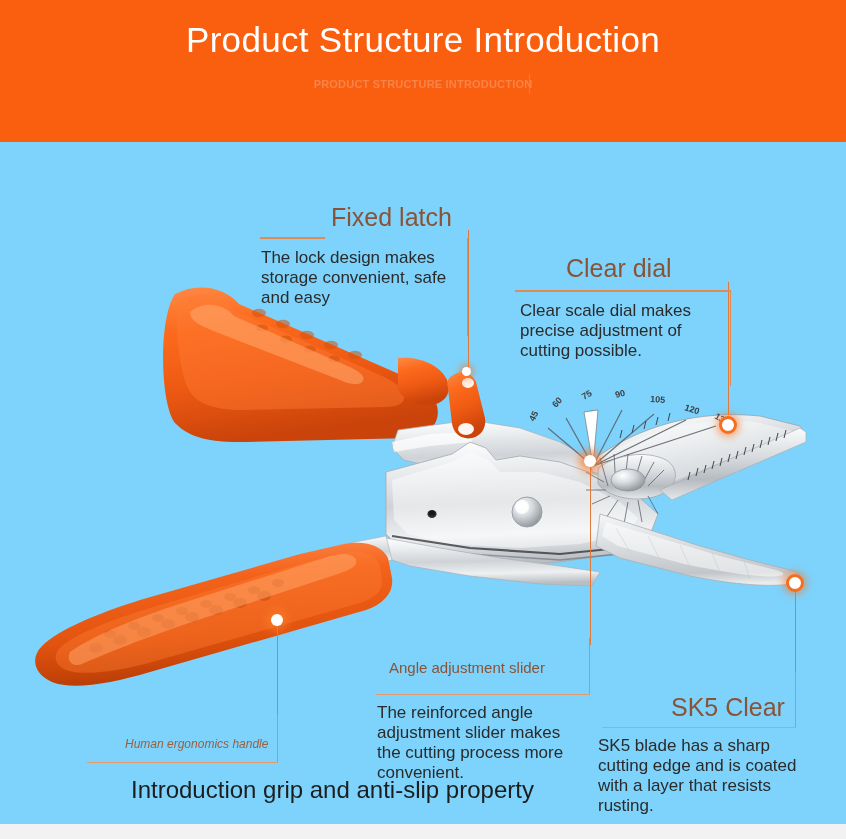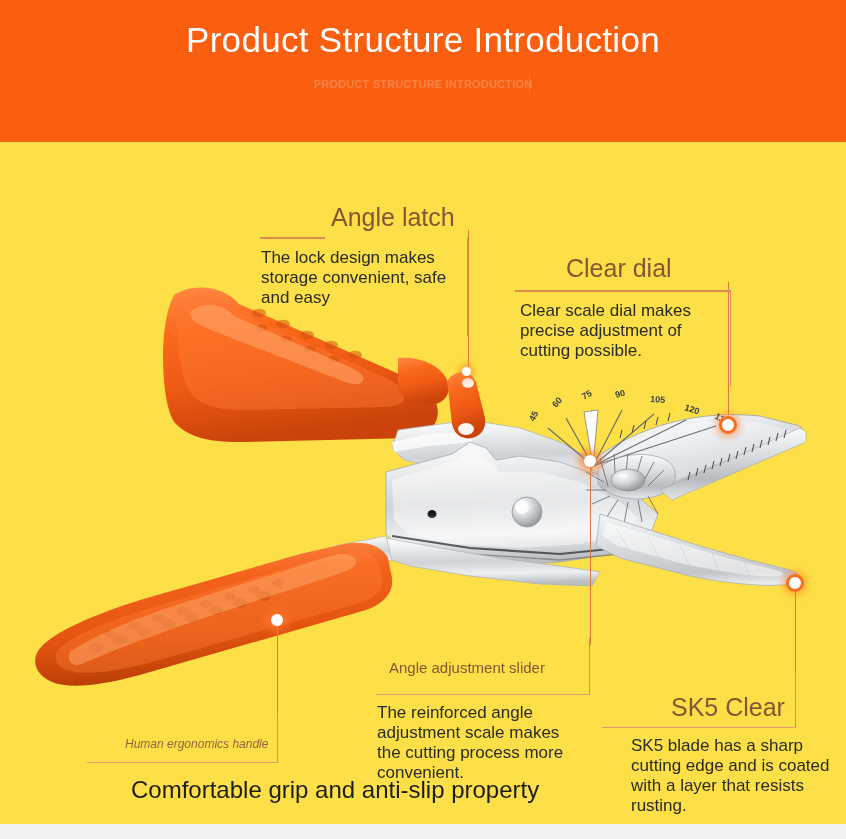--- a/index.html
+++ b/index.html
@@ -9,21 +9,21 @@
   }
   body {
     font-family: "Liberation Sans", sans-serif;
     -webkit-font-smoothing: antialiased;
   }
   #page {
     position: relative;
     width: 846px;
     height: 839px;
     overflow: hidden;
-    background: #fde047;
+    background: #7dd3fc;
   }
 
   
   .header {
     position: absolute;
     left: 0; top: 0;
     width: 846px;
     height: 142px;
     background: #fa5f10;
   }
@@ -379,49 +379,49 @@
     <div class="leader v" style="left:277px; top:480px; height:120px;"></div>
 
     <div class="ring" style="left:719px; top:274px;"></div>
     <div class="ring" style="left:786px; top:432px;"></div>
     <div class="dot" style="left:584px; top:313px;"></div>
     <div class="dot" style="left:271px; top:472px;"></div>
     <div class="dot" style="left:462px; top:225px; width:9px; height:9px; box-shadow:0 0 6px 3px rgba(250,120,40,0.6);"></div>
   </div>
 
   <div>
-    <div class="callout-title" style="left:331px; top:201px;">Angle latch</div>
+    <div class="callout-title" style="left:331px; top:201px;">Fixed latch</div>
     <div class="hrule" style="left:260px; top:237px; width:65px;"></div>
     <div class="vrule" style="left:467px; top:238px; height:98px;"></div>
     <div class="callout-body" style="left:261px; top:248px; width:190px;">The lock design makes storage convenient, safe and easy</div>
   </div>
 
   <div>
     <div class="callout-title" style="left:566px; top:252px;text-align:right;">Clear dial</div>
     <div class="hrule" style="left:515px; top:290px; width:216px;"></div>
     <div class="vrule" style="left:730px; top:290px; height:96px;"></div>
     <div class="callout-body" style="left:520px; top:301px; width:205px;">Clear scale dial makes precise adjustment of cutting possible.</div>
   </div>
 
   <div>
     <div class="callout-title" style="left:389px; top:652px; font-size:15px;">Angle adjustment slider</div>
     <div class="vrule" style="left:589px; top:638px; height:57px;"></div>
     <div class="hrule thin" style="left:376px; top:694px; width:214px;"></div>
-    <div class="callout-body" style="left:377px; top:703px; width:200px;">The reinforced angle adjustment scale makes the cutting process more convenient.</div>
+    <div class="callout-body" style="left:377px; top:703px; width:200px;">The reinforced angle adjustment slider makes the cutting process more convenient.</div>
   </div>
 
   <div>
     <div class="callout-title" style="left:671px; top:691px;">SK5 Clear</div>
     <div class="vrule" style="left:795px; top:672px; height:56px;"></div>
     <div class="hrule thin" style="left:602px; top:727px; width:194px;"></div>
-    <div class="callout-body" style="left:631px; top:736px; width:200px;">SK5 blade has a sharp cutting edge and is coated with a layer  that resists rusting.</div>
+    <div class="callout-body" style="left:598px; top:736px; width:200px;">SK5 blade has a sharp cutting edge and is coated with a layer  that resists rusting.</div>
   </div>
 
   <div>
     <div class="callout-title small" style="left:125px; top:736px;">Human ergonomics handle</div>
     <div class="vrule" style="left:277px; top:714px; height:48px;"></div>
     <div class="hrule thin" style="left:87px; top:762px; width:191px;"></div>
-    <div class="bigline" style="left:131px; top:774px;">Comfortable grip and anti-slip property</div>
+    <div class="bigline" style="left:131px; top:774px;">Introduction grip and anti-slip property</div>
   </div>
 
   <div class="footer-strip"></div>
 
 </div>
 
 </body></html>

